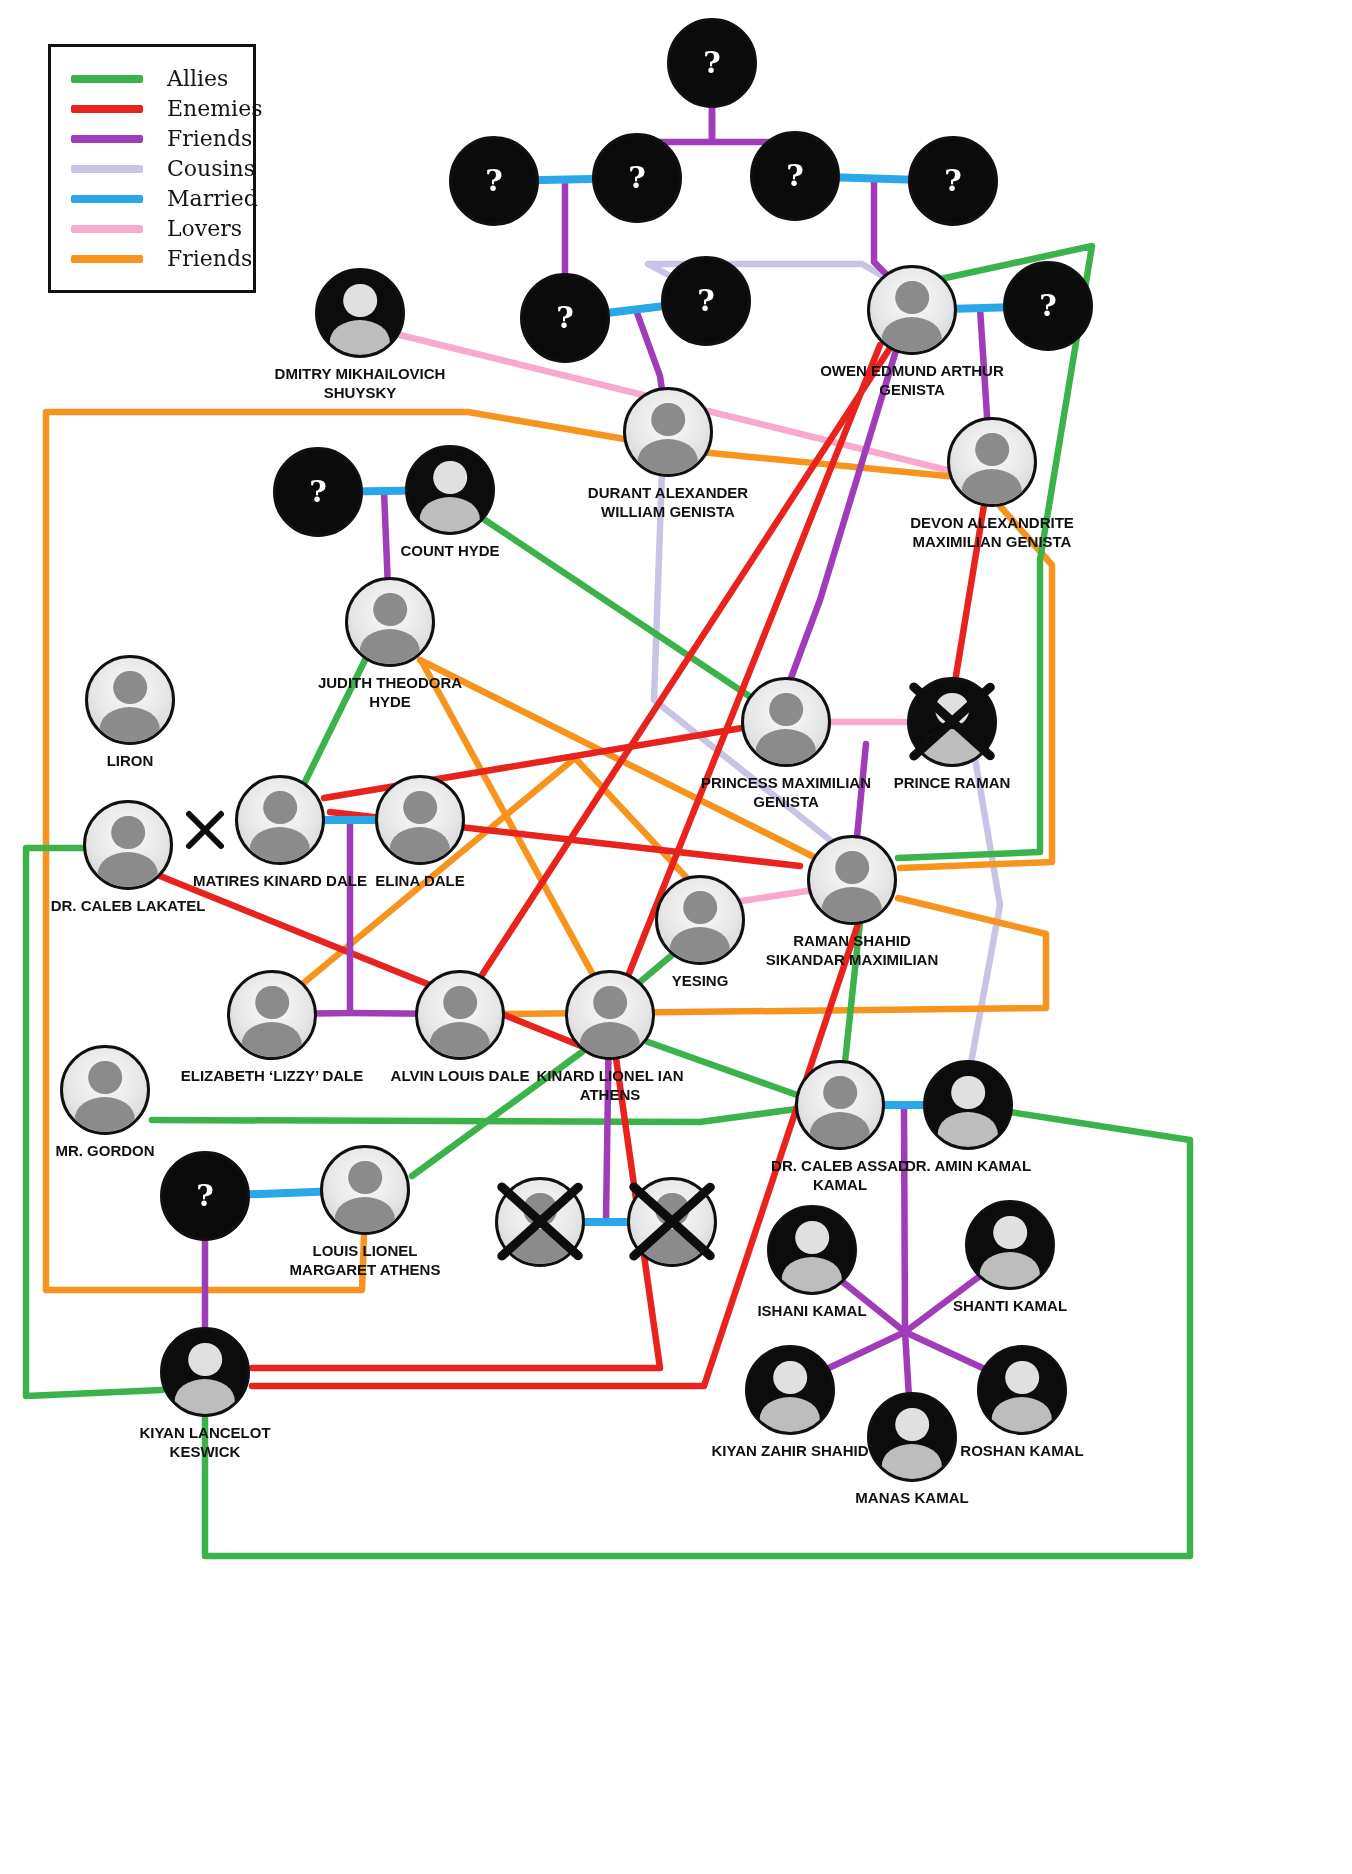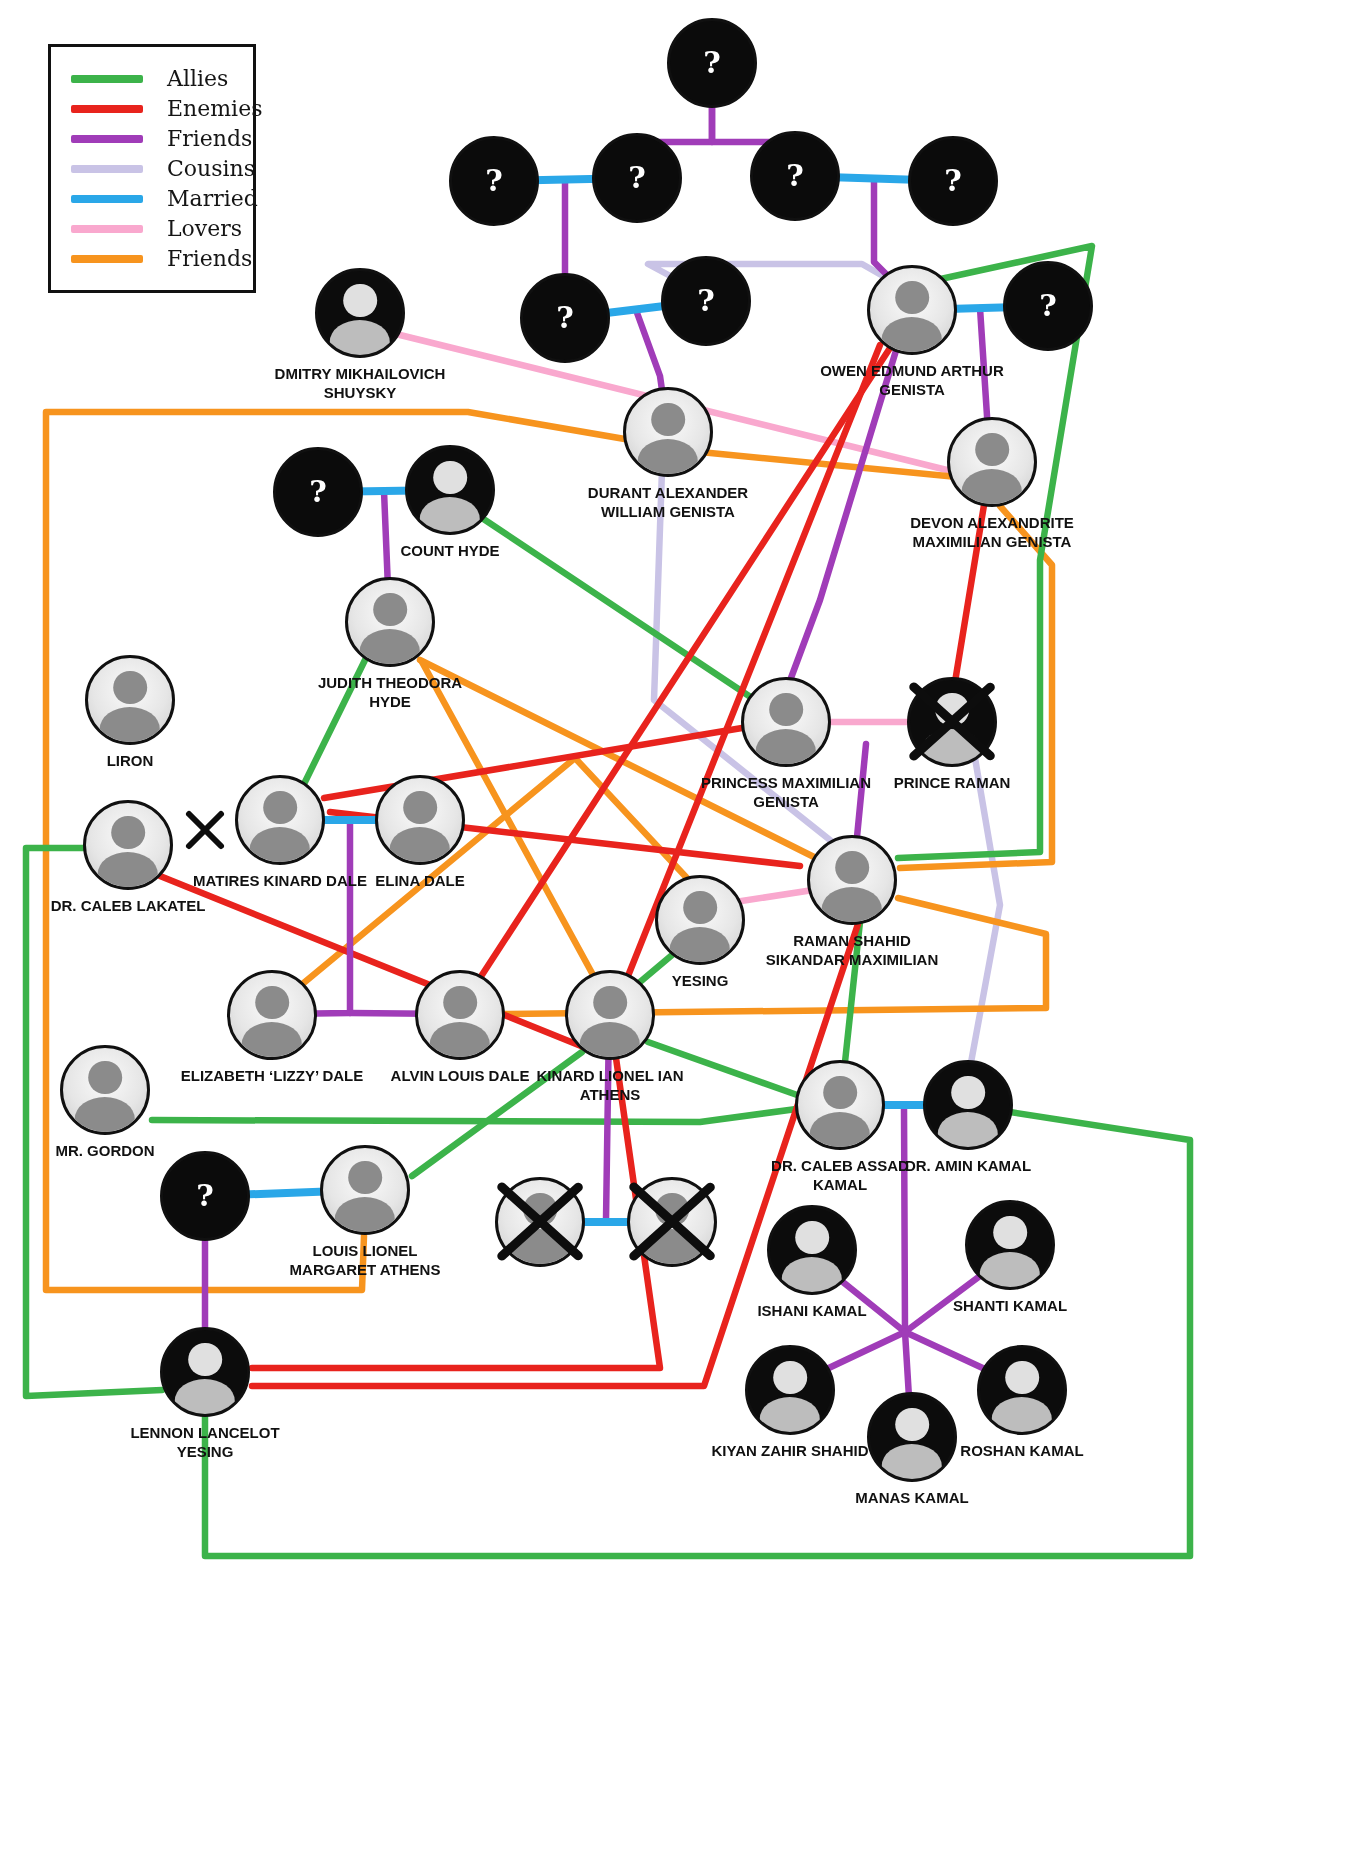--- a/index.html
+++ b/index.html
@@ -263,21 +263,21 @@
       <div class="node" style="left: 867px; top: 1392px;">
         <div class="avatar dark"></div>
         <div class="nlabel">MANAS KAMAL</div>
       </div>
       <div class="node" style="left: 977px; top: 1345px;">
         <div class="avatar dark"></div>
         <div class="nlabel">ROSHAN KAMAL</div>
       </div>
       <div class="node" style="left: 160px; top: 1327px;">
         <div class="avatar dark"></div>
-        <div class="nlabel">LENNON LANCELOT YESING</div>
+        <div class="nlabel">KIYAN LANCELOT KESWICK</div>
       </div>
     </div>
   <div class="legend" id="legend">
       <div class="legend-row">
         <span class="legend-swatch" style="background: rgb(60, 179, 74);"></span>
         <span class="legend-label">Allies</span>
       </div>
       <div class="legend-row">
         <span class="legend-swatch" style="background: rgb(232, 35, 29);"></span>
         <span class="legend-label">Enemies</span>

